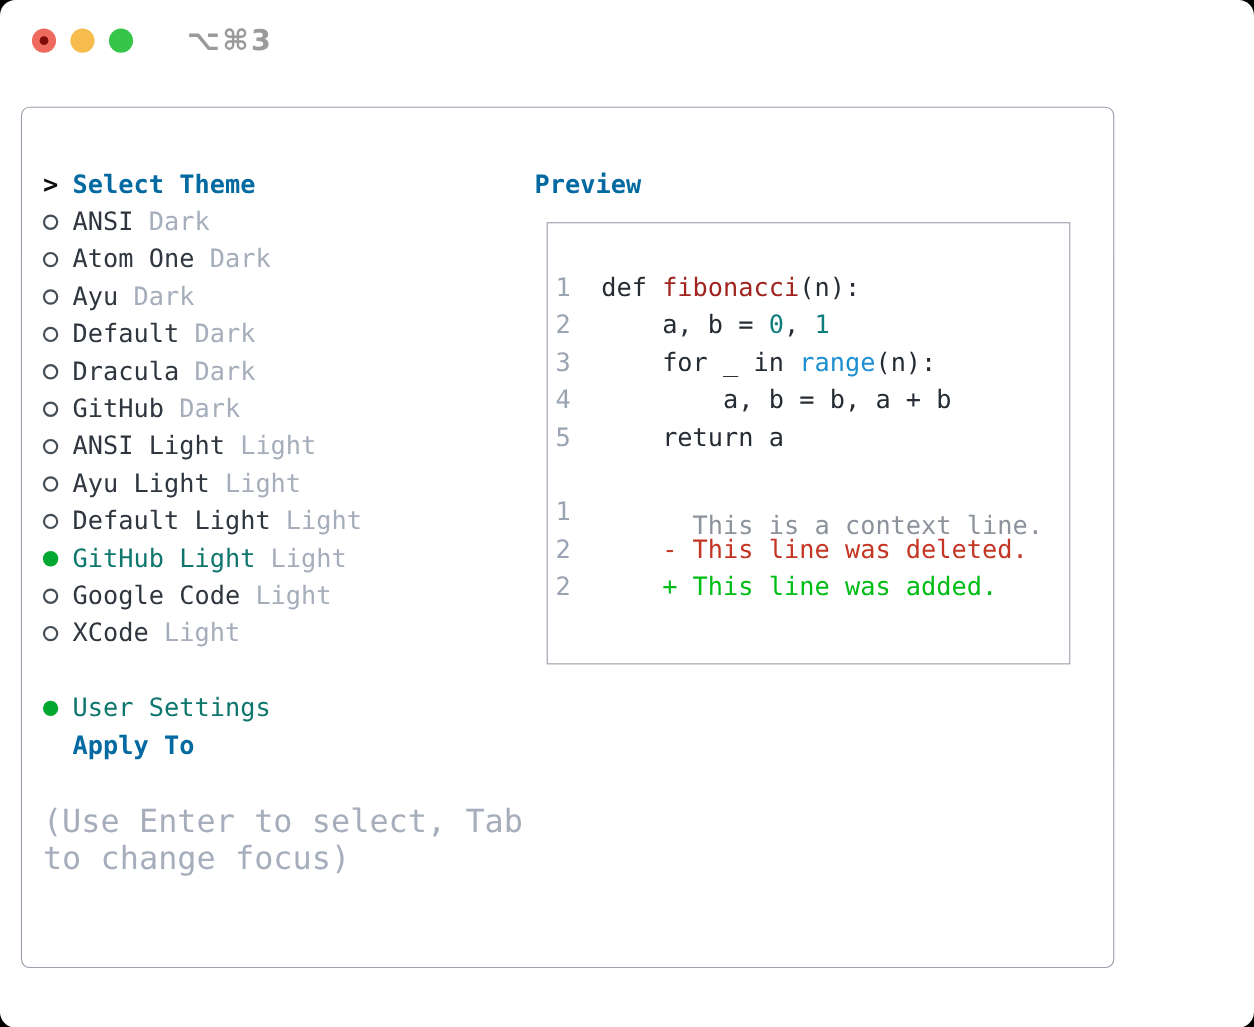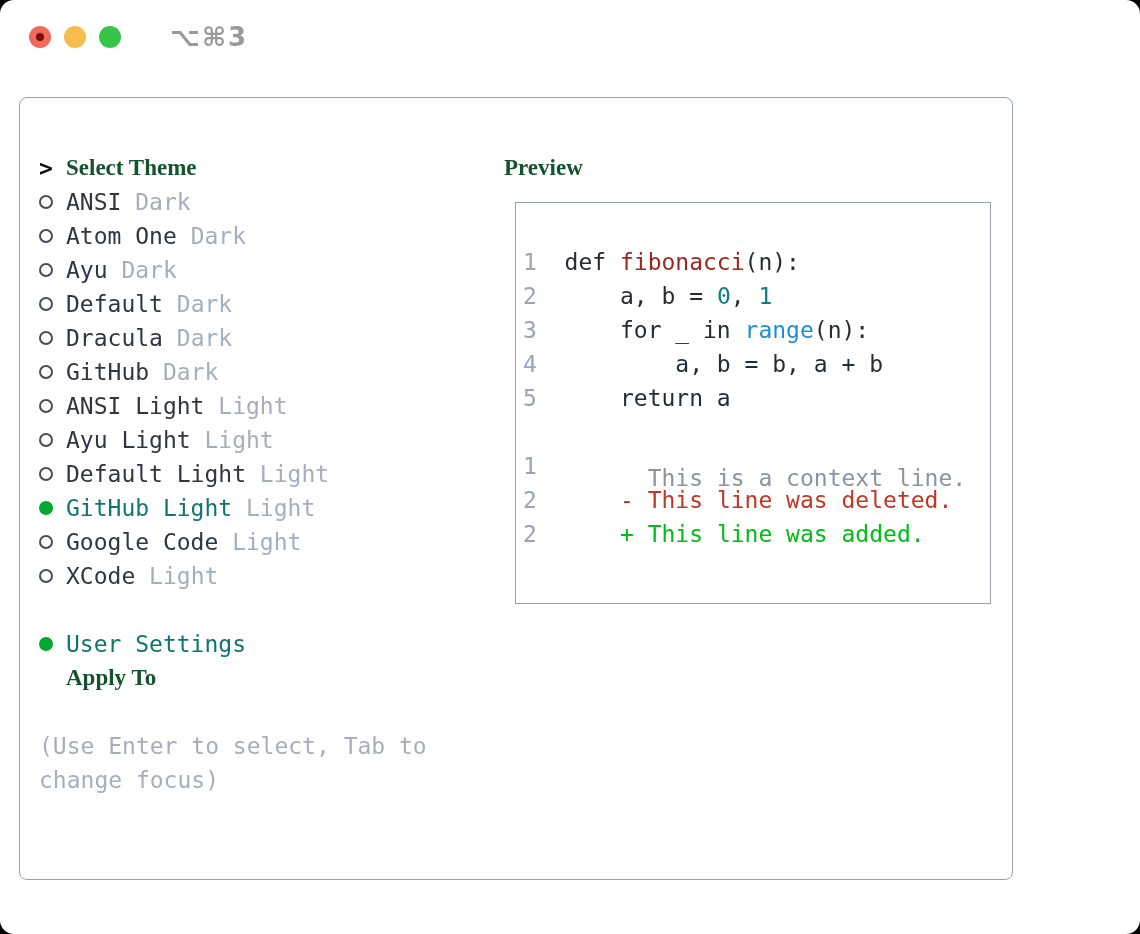--- a/index.html
+++ b/index.html
@@ -30,36 +30,36 @@
     font-family:"DejaVu Sans","Liberation Sans",sans-serif;
     font-size:26px;font-weight:700;color:#9a9a9a;letter-spacing:2px;
   }
   
   .main{
     position:absolute;left:19px;top:97px;width:994px;height:783px;
     border:1.5px solid #9aa1ac;border-radius:8px;box-sizing:border-box;
     background:#fff;
   }
   .left-panel{position:absolute;left:19px;top:53px;width:445px;}
-  .right-panel{position:absolute;left:484px;top:53px;width:505px;}
+  .right-panel{position:absolute;left:466px;top:53px;width:505px;}
 
   .row{height:34px;display:flex;align-items:center;font-size:23px;color:#2f363f;white-space:pre;}
   .icon-cell{width:27px;flex:none;display:flex;align-items:center;}
   .caret{font-weight:700;color:#0c0c0c;}
-  .hdr{font-weight:700;color:#14532d;font-family:Liberation Serif, serif;}
+  .hdr{font-weight:700;color:#0369a1;}
   .radio{
     width:10px;height:10px;border-radius:50%;
     border:2px solid #454d57;background:transparent;
   }
   .selected .radio{width:14px;height:14px;border:none;background:#00a832;}
   .selected .t-name{color:#0f766e;}
   .t-variant{color:#a6aebc;margin-left:1ch;text-align:right;}
   .spacer{height:34px;}
   .hint{
-    font-size:23px;line-height:34px;color:#a6aebc;
+    font-size:29px;line-height:34px;color:#a6aebc;
     white-space:normal;
   }
   
   .preview-box{
     margin-top:17px;margin-left:11px;
     width:476px;height:402px;box-sizing:border-box;
     border:1.5px solid #9aa1ac;background:#fff;
     padding:42px 0 0 7px;
   }
   .code-line,.diff-line{

